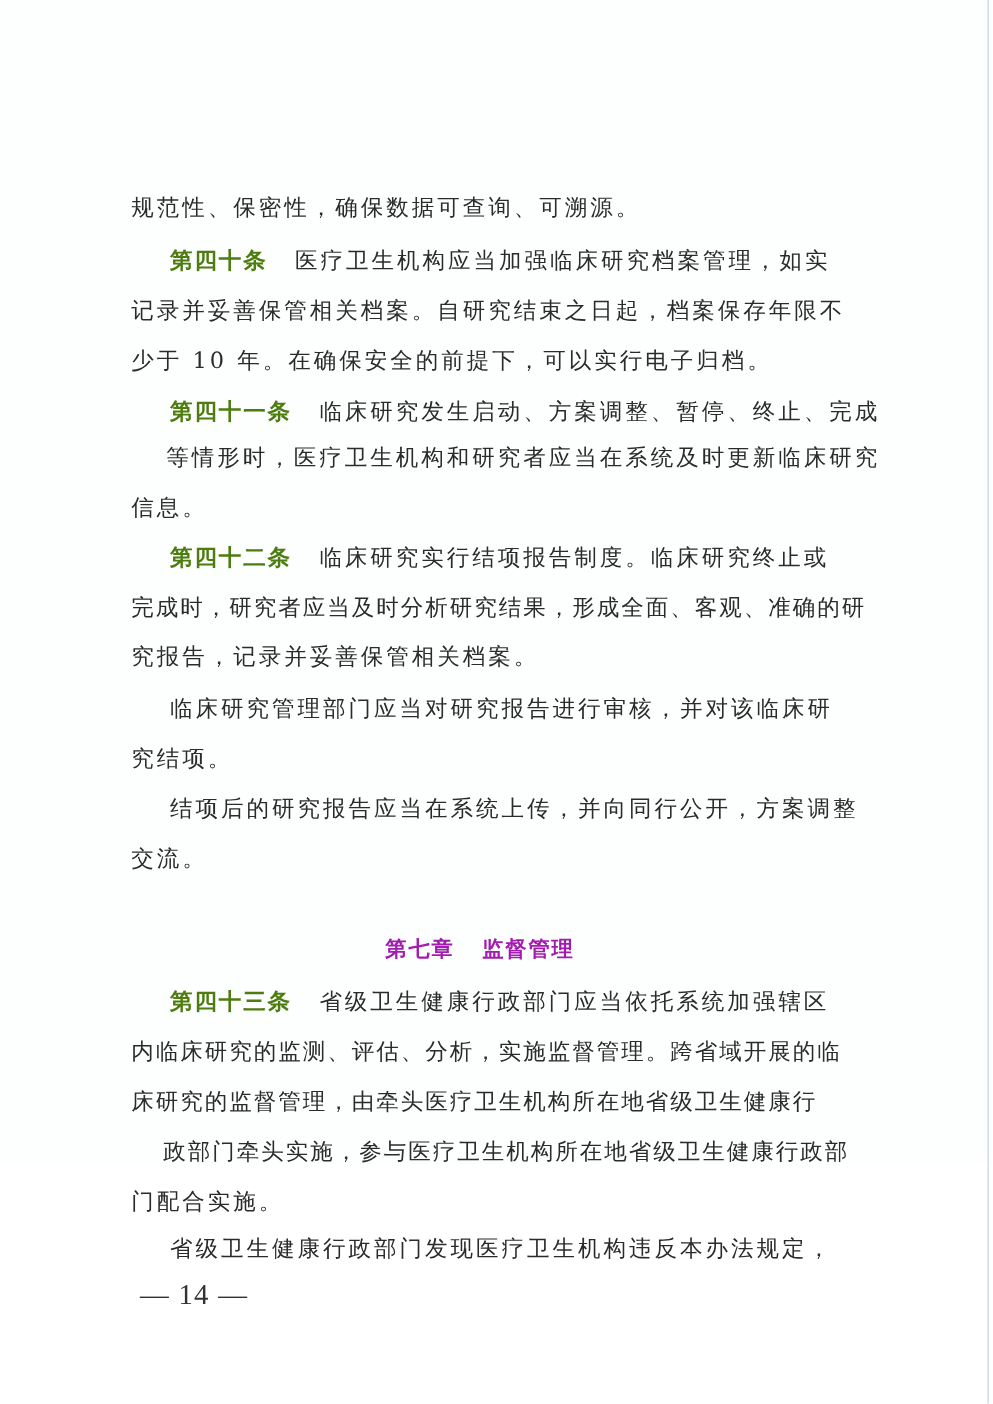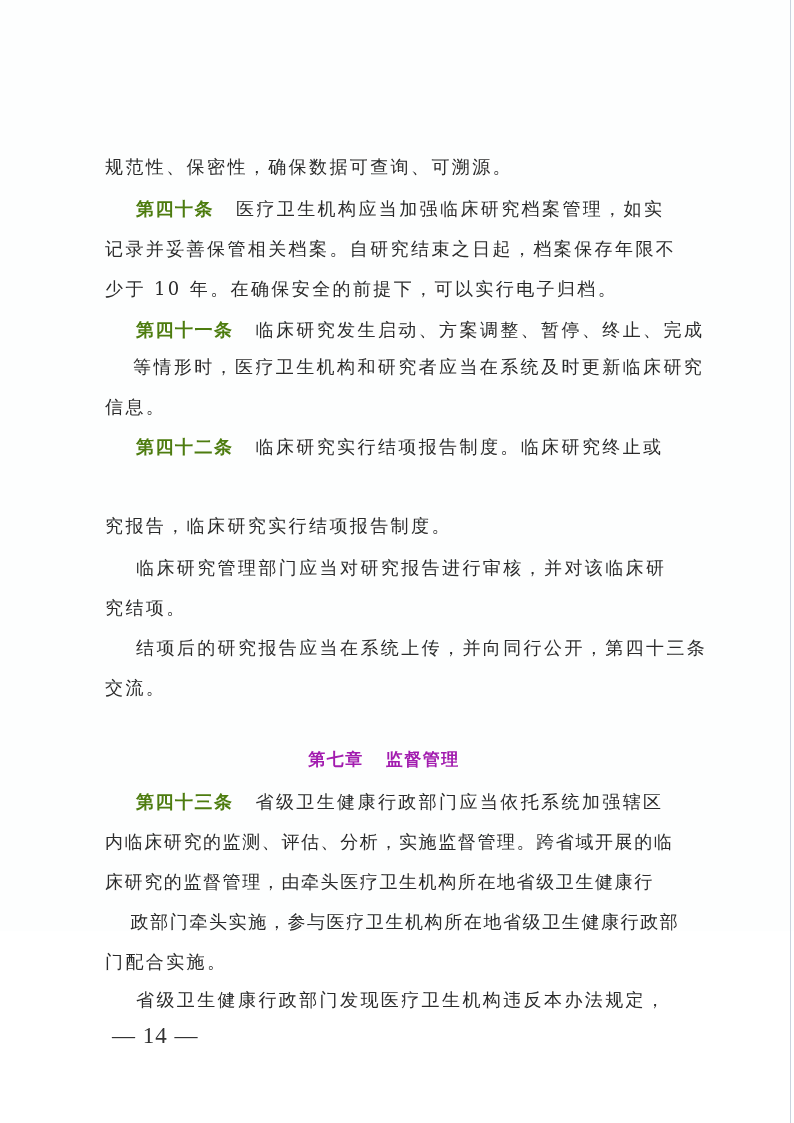--- a/index.html
+++ b/index.html
@@ -90,26 +90,27 @@
 
   <div class="line indent" style="top:315px;">
     <span class="art">第四十一条</span><span>临床研究发生启动、方案调整、暂停、终止、完成</span>
   </div>
   <div class="line" style="top:352px;margin-left:28px;">等情形时，医疗卫生机构和研究者应当在系统及时更新临床研究</div>
   <div class="line" style="top:392px;">信息。</div>
 
   <div class="line indent" style="top:432px;">
     <span class="art">第四十二条</span><span>临床研究实行结项报告制度。临床研究终止或</span>
   </div>
-  <div class="line" style="top:511px;">究报告，临床研究实行结项报告制度。</div>
+  <div class="line" style="top:472px; letter-spacing:1.6px;">完成时，研究者应当及时分析研究结果，形成全面、客观、准确的研</div>
+  <div class="line" style="top:511px;">究报告，记录并妥善保管相关档案。</div>
 
   <div class="line indent" style="top:553px;">临床研究管理部门应当对研究报告进行审核，并对该临床研</div>
   <div class="line" style="top:593px;">究结项。</div>
 
-  <div class="line indent" style="top:633px;">结项后的研究报告应当在系统上传，并向同行公开，第四十三条</div>
+  <div class="line indent" style="top:633px;">结项后的研究报告应当在系统上传，并向同行公开，方案调整</div>
   <div class="line" style="top:673px;">交流。</div>
 
   <div class="heading">
     <span>第七章</span><span class="sep"></span><span>监督管理</span>
   </div>
 
   <div class="line indent" style="top:787px;">
     <span class="art">第四十三条</span><span>省级卫生健康行政部门应当依托系统加强辖区</span>
   </div>
   <div class="line" style="top:867px; letter-spacing:1.6px;">床研究的监督管理，由牵头医疗卫生机构所在地省级卫生健康行</div>

